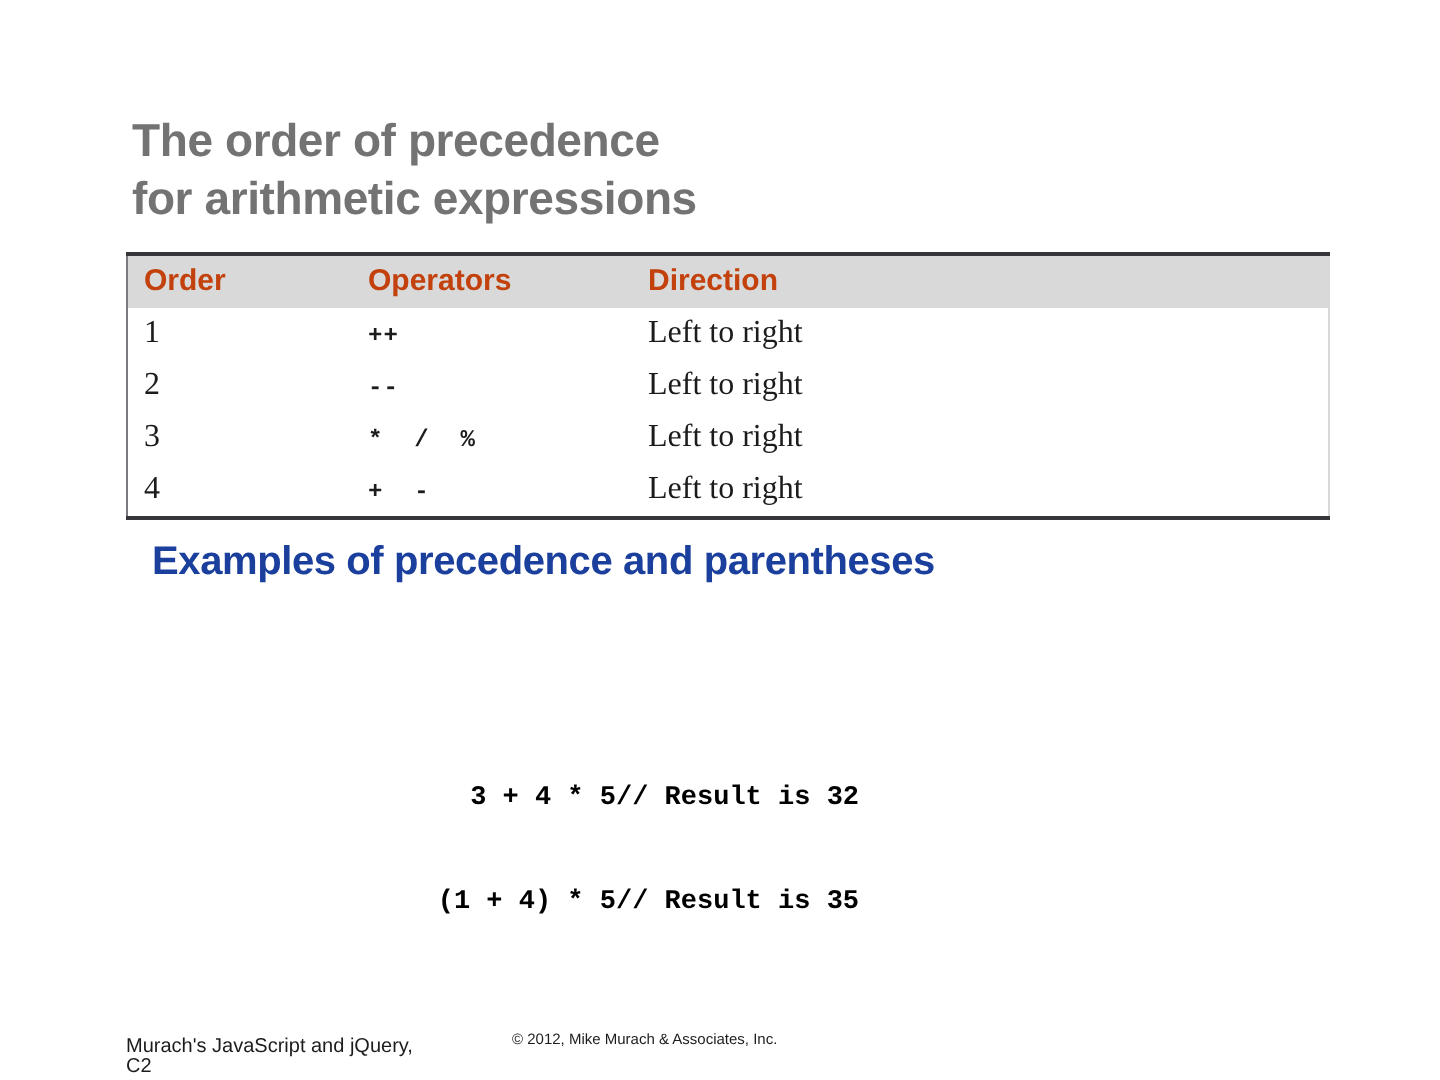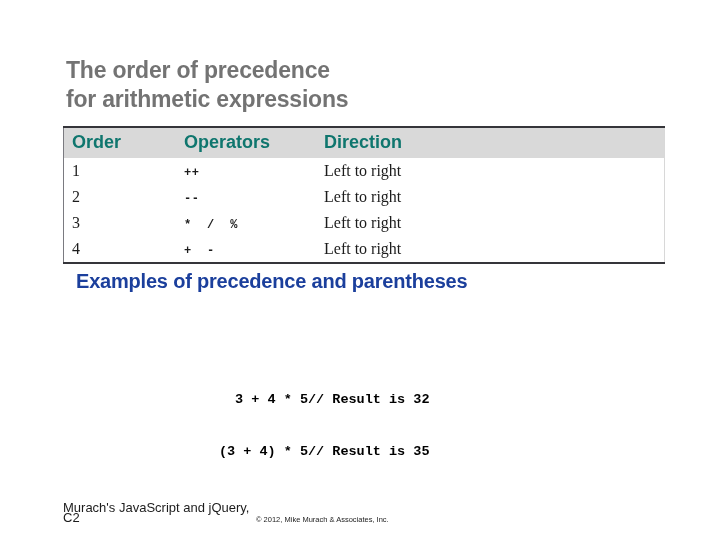--- a/index.html
+++ b/index.html
@@ -57,22 +57,22 @@
   .prec-row.body {
     padding: 0;
   }
   .col-order   { width: 120px; padding-left: 8px; box-sizing: border-box; }
   .col-ops     { width: 140px; box-sizing: border-box; }
   .col-dir     { flex: 1; box-sizing: border-box; }
 
   .prec-row.header .cell {
     font-family: "Liberation Sans", sans-serif;
     font-weight: bold;
-    font-size: 18px;
-    color: #0f766e;
+    font-size: 15px;
+    color: #c2410c;
   }
   .prec-row.body {
     height: 26px;
     line-height: 26px;
   }
   .prec-row.body .cell {
     font-family: "Liberation Serif", serif;
     font-size: 16px;
     color: #1c1c1c;
   }
@@ -118,23 +118,23 @@
   .footer {
     position: absolute;
     left: 0;
     top: 503px;
     width: 720px;
     height: 30px;
   }
   .footer-left {
     position: absolute;
     left: 63px;
-    top: 0;
-    font-family: "Liberation Sans", sans-serif;
-    font-size: 13px;
+    top: 16px;
+    font-family: "Liberation Sans", sans-serif;
+    font-size: 10px;
     color: #1c1c1c;
     line-height: 10px;
   }
   .footer-left .line { display: block; white-space: pre; }
   .footer-center {
     position: absolute;
     left: 256px;
     top: 12px;
     font-family: "Liberation Sans", sans-serif;
     font-size: 7.5px;
@@ -199,21 +199,21 @@
 <div class="examples-heading">Examples of precedence and parentheses</div>
 
 <div class="code-block">
 
   <div class="code-group">
     <div class="code-line">
       <span class="code-expr">3 + 4 * 5</span>
       <span class="code-comment">// Result is 32</span>
     </div>
     <div class="code-line">
-      <span class="code-expr">(3 + 4) * 5</span>
+      <span class="code-expr">(1 + 4) * 5</span>
       <span class="code-comment">// Result is 35</span>
     </div>
   </div>
 
   
 
   
 
 </div>
 

